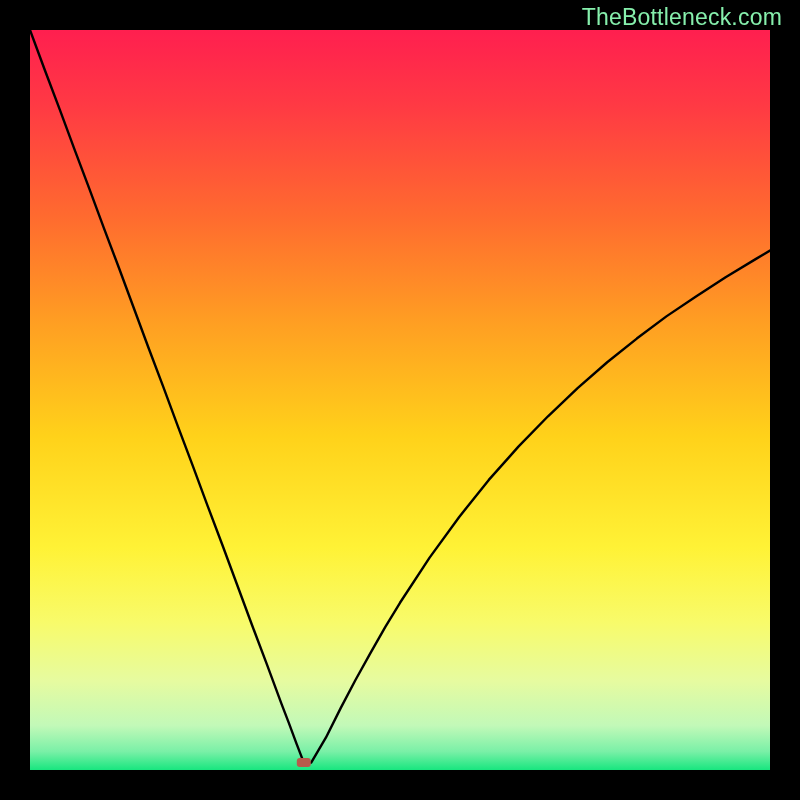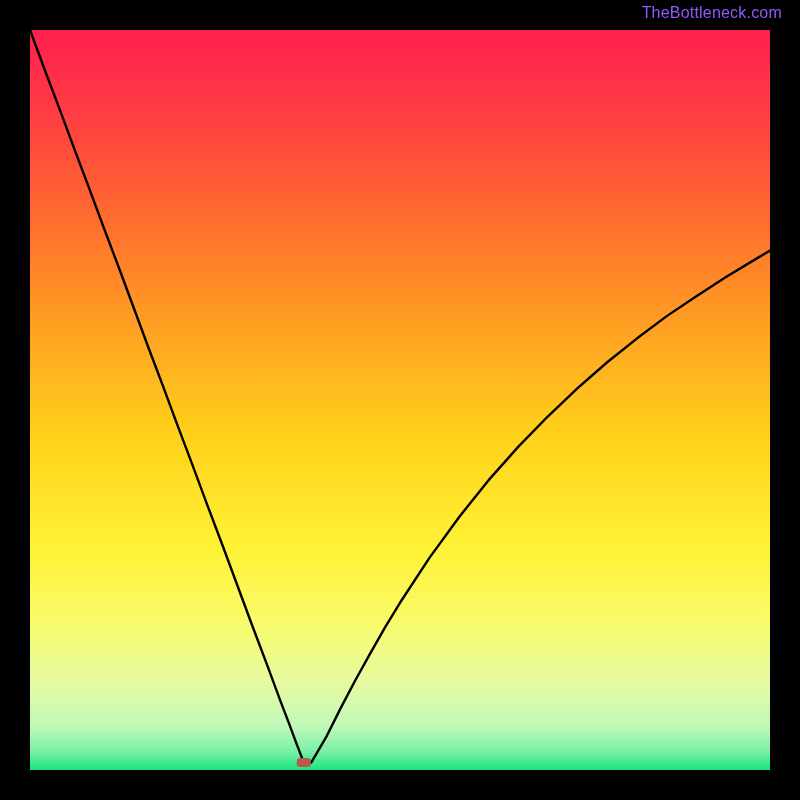--- a/index.html
+++ b/index.html
@@ -16,22 +16,22 @@
     top: 30px;
     width: 740px;
     height: 740px;
     background: #000;
   }
   .watermark {
     position: absolute;
     top: 4px;
     right: 18px;
     font-family: Arial, Helvetica, sans-serif;
-    font-size: 16px;
-    color: #8b5cf6;
+    font-size: 23px;
+    color: #86efac;
     letter-spacing: 0.2px;
     pointer-events: none;
     text-align: right;
   }
 </style>
 </head>
 <body>
 
 <div class="frame">
   <svg id="chart-svg" width="740" height="740" viewBox="0 0 740 740">

